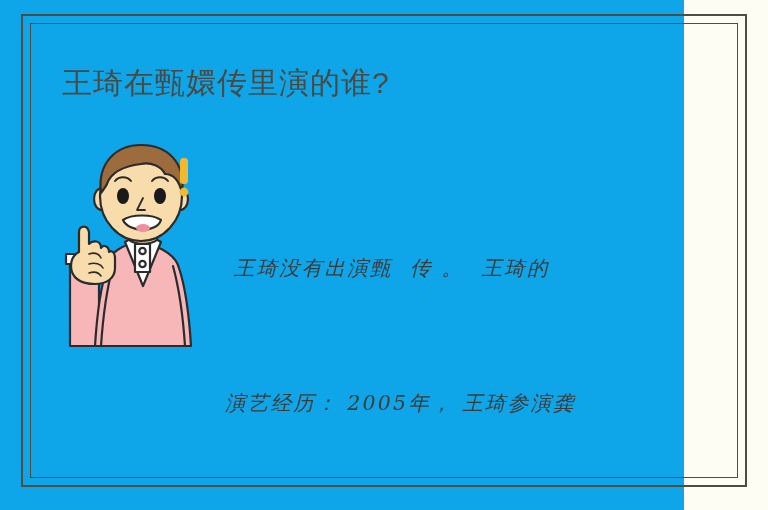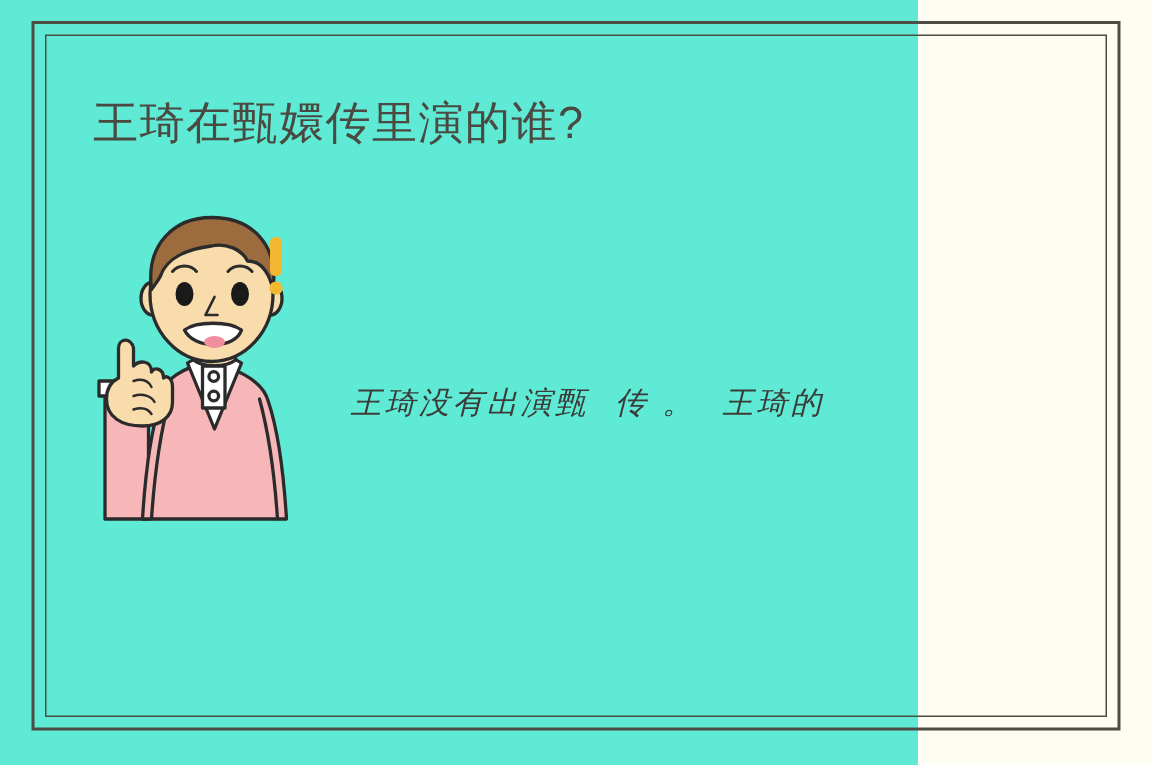--- a/index.html
+++ b/index.html
@@ -9,23 +9,23 @@
   body {
     width: 768px;
     height: 510px;
     overflow: hidden;
     background: #fdfdf3;
     font-family: "Liberation Sans", "DejaVu Sans", sans-serif;
   }
 
   .page {
     position: relative;
-    width: 612px;
+    width: 684px;
     height: 510px;
-    background: #5eead4;
+    background: #0ea5e9;
     box-sizing: border-box;
   }
 
   
   .frame-outer {
     position: absolute;
     left: 21px;
     top: 14px;
     width: 726px;
     height: 473px;
@@ -165,19 +165,20 @@
 
         <g>
           <rect x="125" y="22" width="8" height="26" rx="3.5" fill="#f2b830"></rect>
           <circle cx="129" cy="56" r="4.4" fill="#f2b830"></circle>
         </g>
       </svg>
     </div>
 
     <div class="bodytext">
       <span class="ln"> 王琦没有出演甄  传 。  王琦的</span>
+      <span class="ln">演艺经历： 2005年， 王琦参演龚</span>
       
       
       
     </div>
 
   </div>
 </div>
 
 </body></html>

